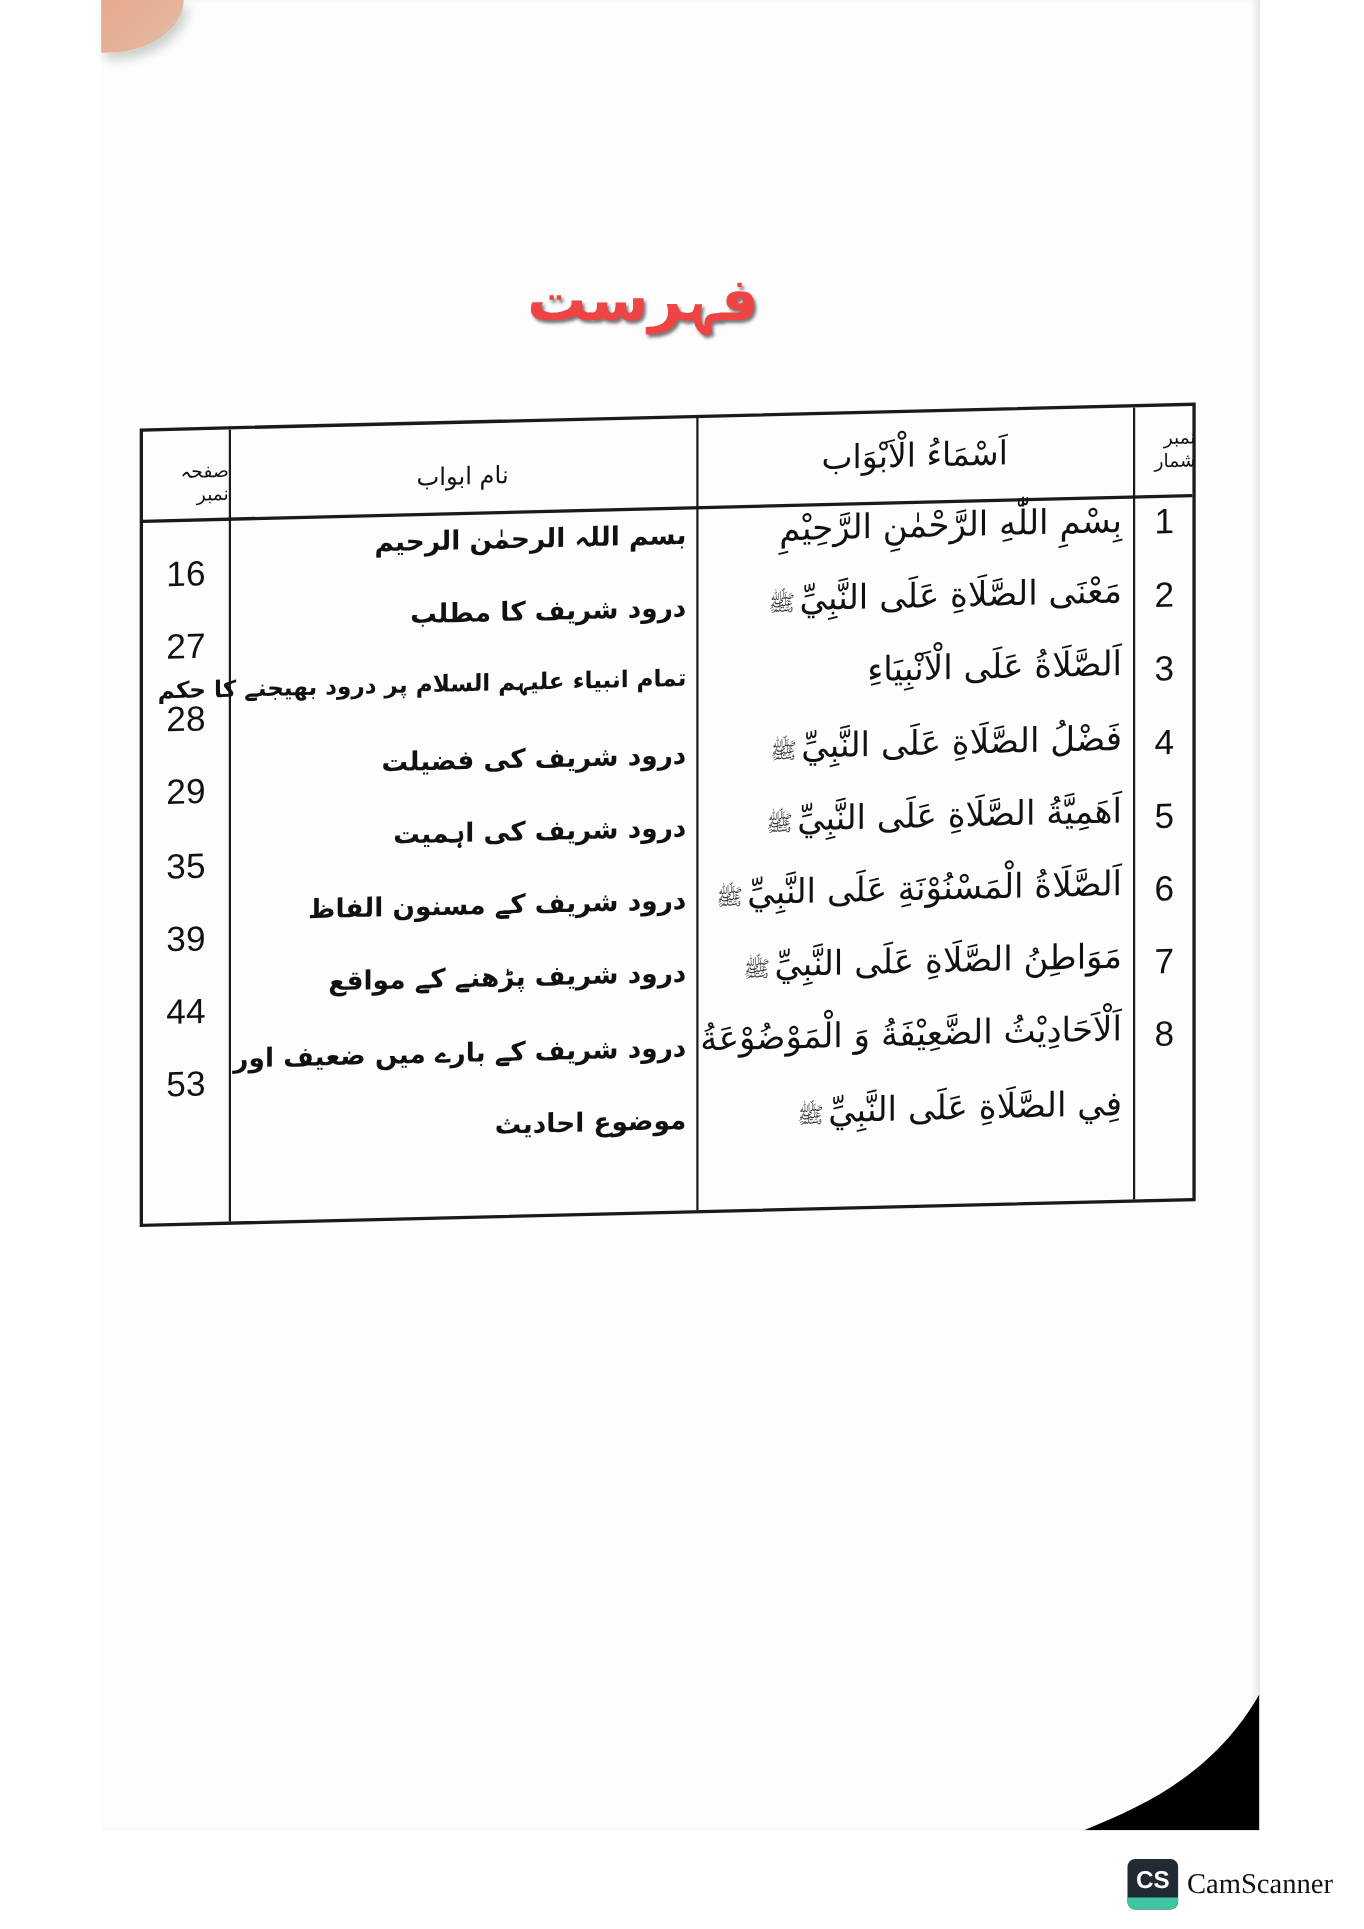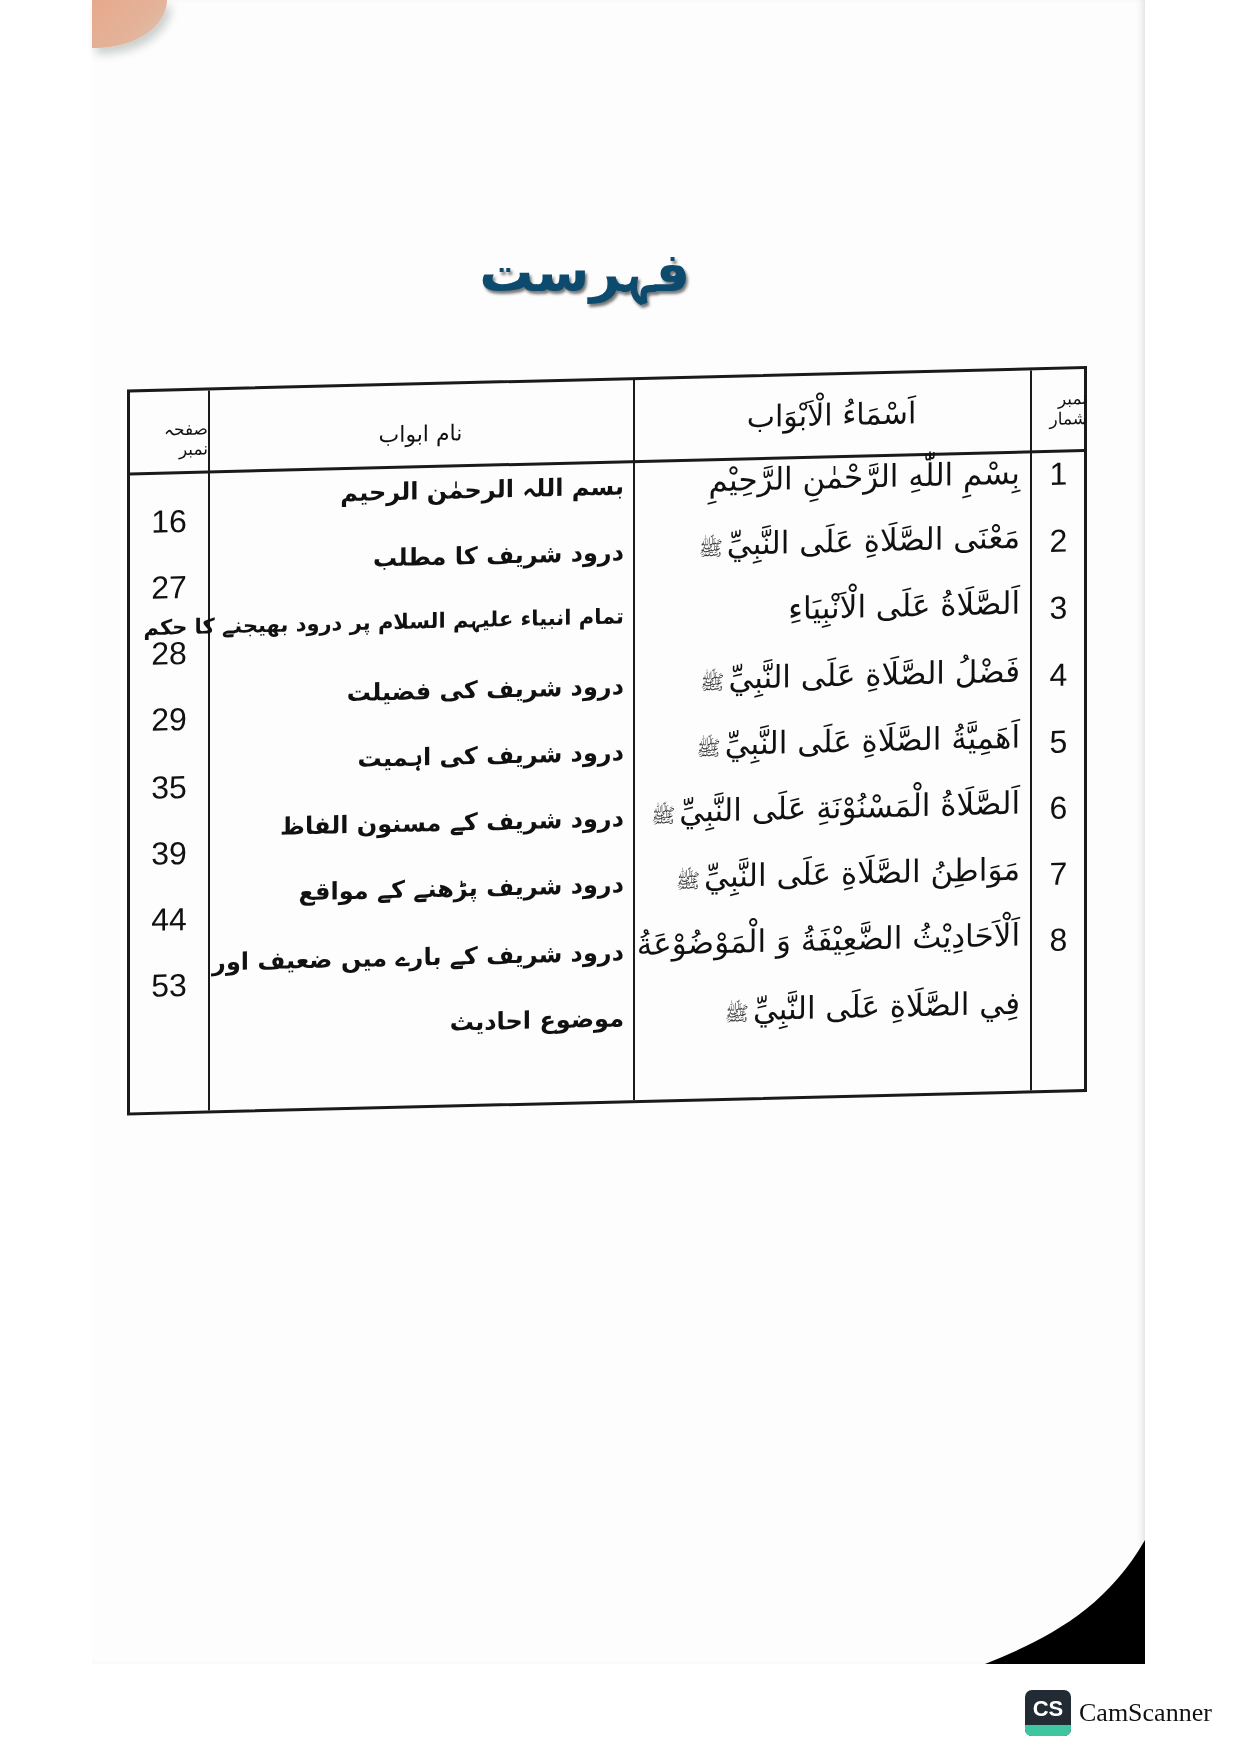--- a/index.html
+++ b/index.html
@@ -22,21 +22,21 @@
     }
     .dark-corner {
       position: absolute; left: 985px; top: 1520px; width: 160px; height: 144px;
       background: #000;
       clip-path: path("M160 0 L160 144 L0 144 C 60 120, 120 90, 160 20 Z");
     }
     .title {
       position: absolute; left: 490px; top: 238px; width: 200px; height: 70px;
       text-align: center; direction: rtl;
       font-family: "DejaVu Sans", sans-serif; font-weight: bold; font-size: 54px;
-      line-height: 70px; color: #0c4a6e;
+      line-height: 70px; color: #ef4444;
       text-shadow: 2px 3px 3px #777;
     }
     .table {
       position: absolute; left: 127px; top: 366px; width: 960px; height: 726px;
       border: 3px solid #1a1a1a; box-sizing: border-box;
       transform: skewY(-1.4deg); transform-origin: right top;
     }
     .col { position: absolute; top: 0; bottom: 0; border-left: 2px solid #1a1a1a; }
     .hdr-line { position: absolute; left: 0; right: 0; top: 80px; border-top: 3px solid #1a1a1a; }
     .hdr {

